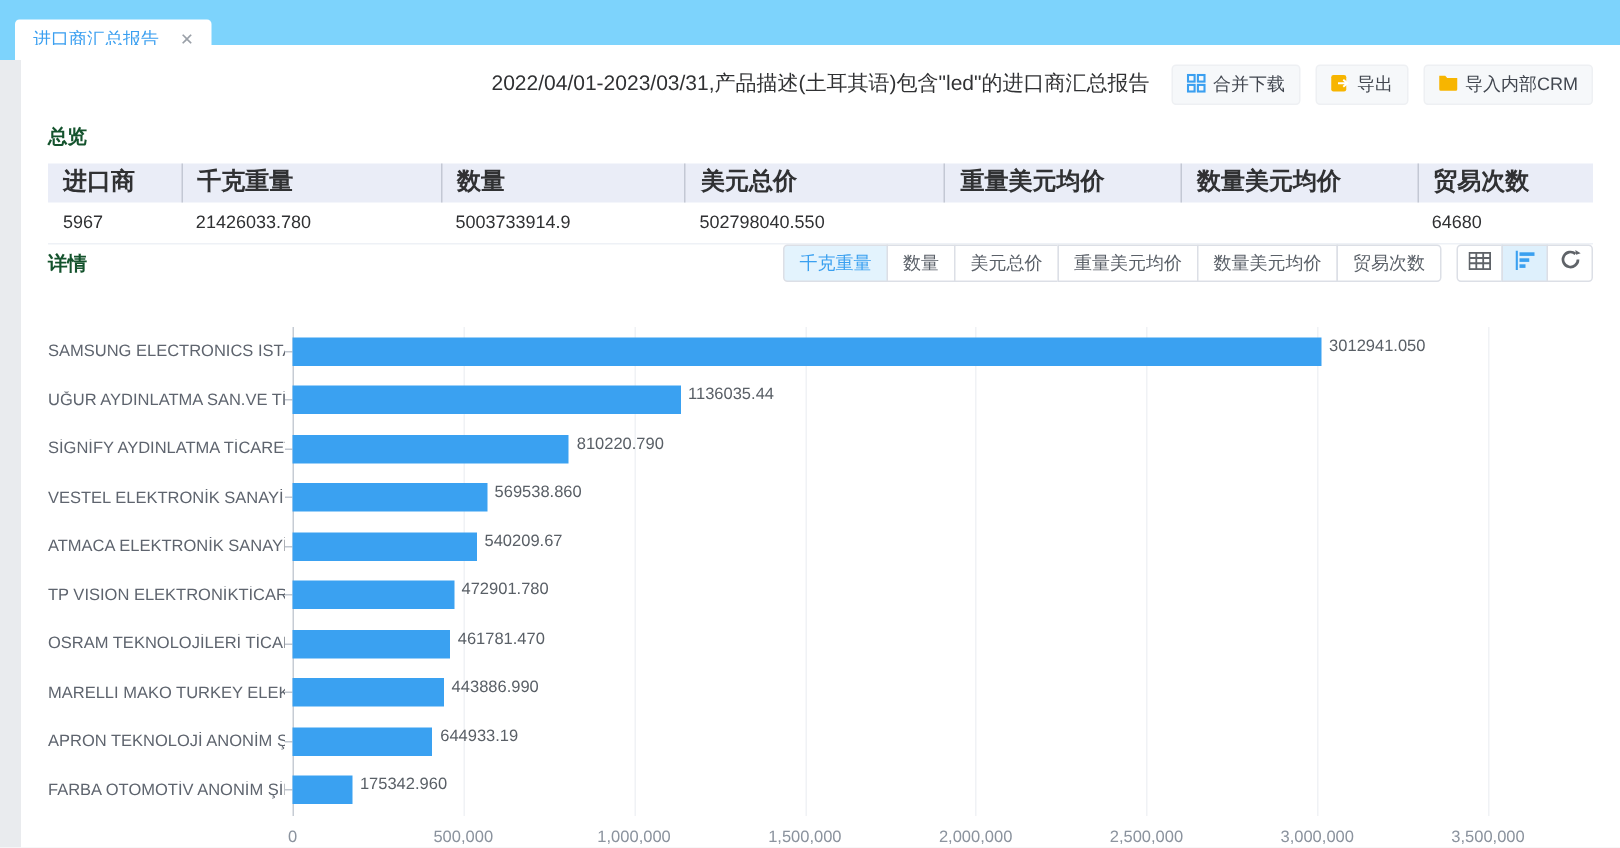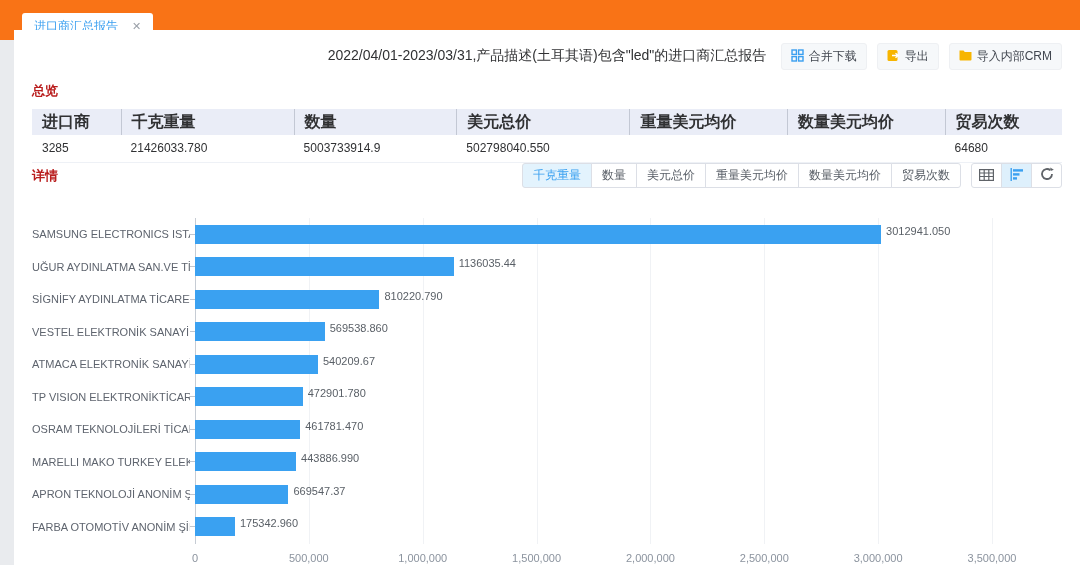--- a/index.html
+++ b/index.html
@@ -1,33 +1,33 @@
 <!DOCTYPE html>
 <html><head>
 <meta charset="utf-8">
 <style>
   * { margin:0; padding:0; box-sizing:border-box; }
   html,body { width:1080px; height:565px; overflow:hidden; }
   body { font-family:"Liberation Sans","DejaVu Sans",sans-serif; background:#e9ebee; }
   .screen { position:relative; width:1080px; height:565px; }
 
   
-  .tabbar { position:absolute; left:0; top:0; right:0; height:40px; background:#f97316; display:flex; align-items:flex-end; padding-left:22px; }
+  .tabbar { position:absolute; left:0; top:0; right:0; height:40px; background:#7dd3fc; display:flex; align-items:flex-end; padding-left:10px; }
   .tab { background:#fff; height:27px; display:flex; align-items:center; gap:14px; padding:0 12px; border-radius:3px 3px 0 0; font-size:12px; color:#3a9ff0; }
   .tab-close { color:#9aa0a8; font-size:11px; cursor:pointer; }
 
   
   .content { position:absolute; left:14px; top:30px; right:0; bottom:0; background:#fff; padding:0 18px; }
 
   .header-row { position:relative; height:34px; margin-top:10px; }
   .report-title { position:absolute; left:0; right:0; text-align:center; top:7px; font-size:14px; color:#303133; }
   .header-actions { position:absolute; right:0; top:3px; display:flex; gap:10px; }
   .action-btn { display:flex; align-items:center; gap:5px; background:#f6f8fa; border:1px solid #eef0f3; border-radius:3px; padding:4px 9px; font-size:12px; color:#41464f; cursor:pointer; }
 
-  .section-title { font-size:13px; font-weight:bold; color:#b91c1c; }
+  .section-title { font-size:13px; font-weight:bold; color:#14532d; }
   .overview-title { margin-top:8px; }
 
   
   .ov-table { margin-top:9px; }
   .ov-head, .ov-row { display:grid; grid-template-columns:8.6% 16.8% 15.8% 16.8% 15.3% 15.3% 11.4%; }
   .ov-head { background:#eaedf7; }
   .ov-th { font-size:16px; font-weight:bold; color:#303133; line-height:26px; padding-left:10px; position:relative; }
   .ov-sep { border-left:1px solid #c3c8d4; }
   .ov-td { font-size:12px; color:#303133; line-height:27px; padding-left:10px; }
   .ov-row { border-bottom:1px solid #eef1f6; }
@@ -117,21 +117,21 @@
       <div class="ov-head">
           <div class="ov-th">进口商</div>
           <div class="ov-th ov-sep">千克重量</div>
           <div class="ov-th ov-sep">数量</div>
           <div class="ov-th ov-sep">美元总价</div>
           <div class="ov-th ov-sep">重量美元均价</div>
           <div class="ov-th ov-sep">数量美元均价</div>
           <div class="ov-th ov-sep">贸易次数</div>
         </div>
       <div class="ov-row">
-          <div class="ov-td">3285</div>
+          <div class="ov-td">5967</div>
           <div class="ov-td">21426033.780</div>
           <div class="ov-td">5003733914.9</div>
           <div class="ov-td">502798040.550</div>
           <div class="ov-td"></div>
           <div class="ov-td"></div>
           <div class="ov-td">64680</div>
         </div>
     </div>
 
     <div class="detail-row">
@@ -254,21 +254,21 @@
             <div class="cplot">
               <div class="cbar" style="width: 12.6825%; background: rgb(58, 161, 241);"></div>
               <span class="cval">443886.990</span>
             </div>
           </div>
           <div class="crow">
             <div class="clabel">APRON TEKNOLOJİ ANONİM ŞİRKETİ</div>
             <div class="ctick"></div>
             <div class="cplot">
               <div class="cbar" style="width: 11.7294%; background: rgb(58, 161, 241);"></div>
-              <span class="cval">669547.37</span>
+              <span class="cval">644933.19</span>
             </div>
           </div>
           <div class="crow">
             <div class="clabel">FARBA OTOMOTİV ANONİM ŞİRKETİ</div>
             <div class="ctick"></div>
             <div class="cplot">
               <div class="cbar" style="width: 5.0098%; background: rgb(58, 161, 241);"></div>
               <span class="cval">175342.960</span>
             </div>
           </div>

